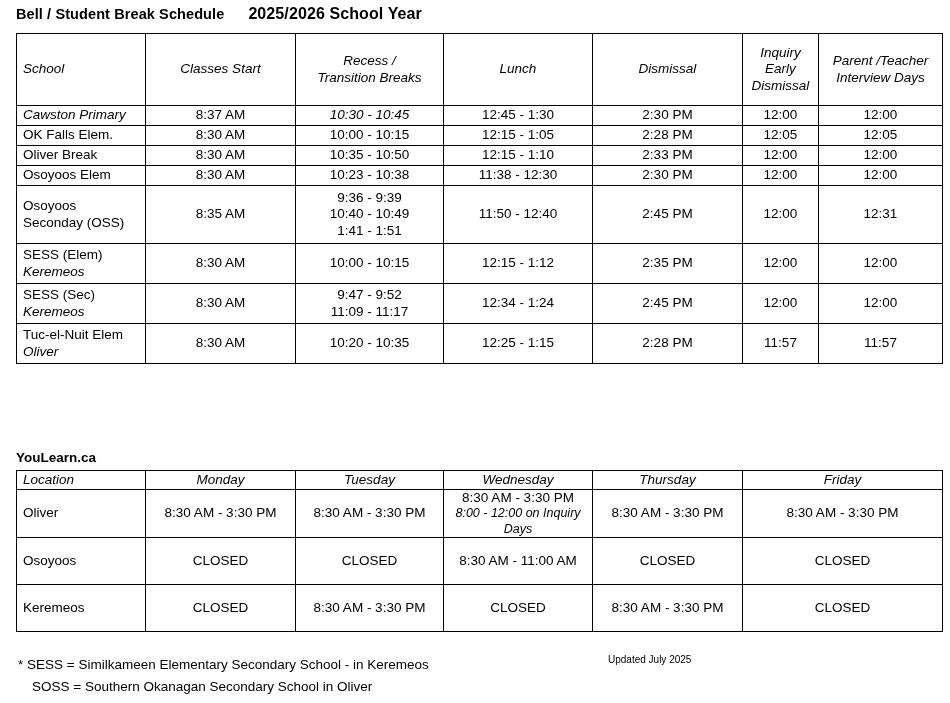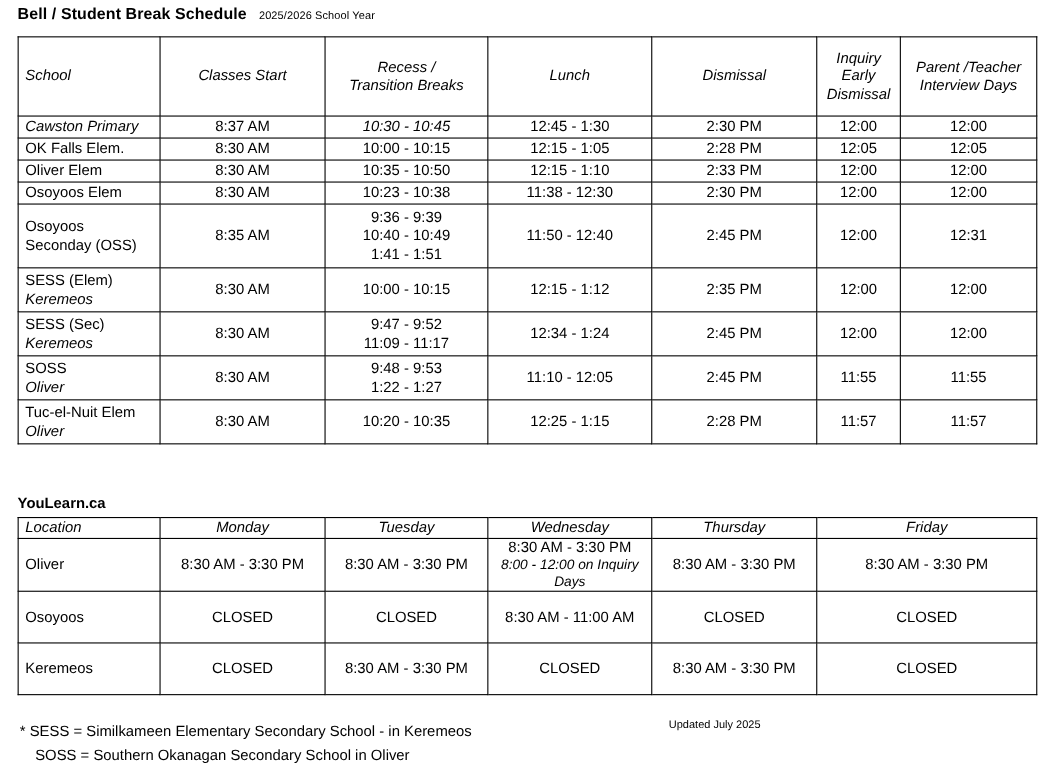--- a/index.html
+++ b/index.html
@@ -29,23 +29,23 @@
     display: flex;
     align-items: baseline;
     white-space: nowrap;
   }
   .title-main {
     font-size: 14.5px;
     font-weight: bold;
     letter-spacing: 0.1px;
   }
   .title-year {
-    font-size: 10px;
-    font-weight: normal;
-    margin-left: 11px;
+    font-size: 16px;
+    font-weight: bold;
+    margin-left: 24px;
     letter-spacing: 0.1px;
   }
 
   
   table.grid {
     position: absolute;
     border-collapse: collapse;
     table-layout: fixed;
     background: #fff;
   }
@@ -209,21 +209,21 @@
           <td>
             <span style="display: block;">10:00 - 10:15</span>
           </td>
           <td>12:15 - 1:05</td>
           <td>2:28 PM</td>
           <td>12:05</td>
           <td>12:05</td>
         </tr>
         <tr class="r-single">
           <td class="cell-left">
-            <span style="display: block;">Oliver Elem</span>
+            <span style="display: block;">Oliver Break</span>
           </td>
           <td>8:30 AM</td>
           <td>
             <span style="display: block;">10:35 - 10:50</span>
           </td>
           <td>12:15 - 1:10</td>
           <td>2:33 PM</td>
           <td>12:00</td>
           <td>12:00</td>
         </tr>
@@ -277,35 +277,20 @@
           </td>
           <td>8:30 AM</td>
           <td>
             <span style="display: block;">9:47 - 9:52</span>
             <span style="display: block;">11:09 - 11:17</span>
           </td>
           <td>12:34 - 1:24</td>
           <td>2:45 PM</td>
           <td>12:00</td>
           <td>12:00</td>
-        </tr>
-        <tr class="r-mid">
-          <td class="cell-left">
-            <span style="display: block;">SOSS</span>
-            <span class="sub-ital">Oliver</span>
-          </td>
-          <td>8:30 AM</td>
-          <td>
-            <span style="display: block;">9:48 - 9:53</span>
-            <span style="display: block;">1:22 - 1:27</span>
-          </td>
-          <td>11:10 - 12:05</td>
-          <td>2:45 PM</td>
-          <td>11:55</td>
-          <td>11:55</td>
         </tr>
         <tr class="r-mid">
           <td class="cell-left">
             <span style="display: block;">Tuc-el-Nuit Elem</span>
             <span class="sub-ital">Oliver</span>
           </td>
           <td>8:30 AM</td>
           <td>
             <span style="display: block;">10:20 - 10:35</span>
           </td>

